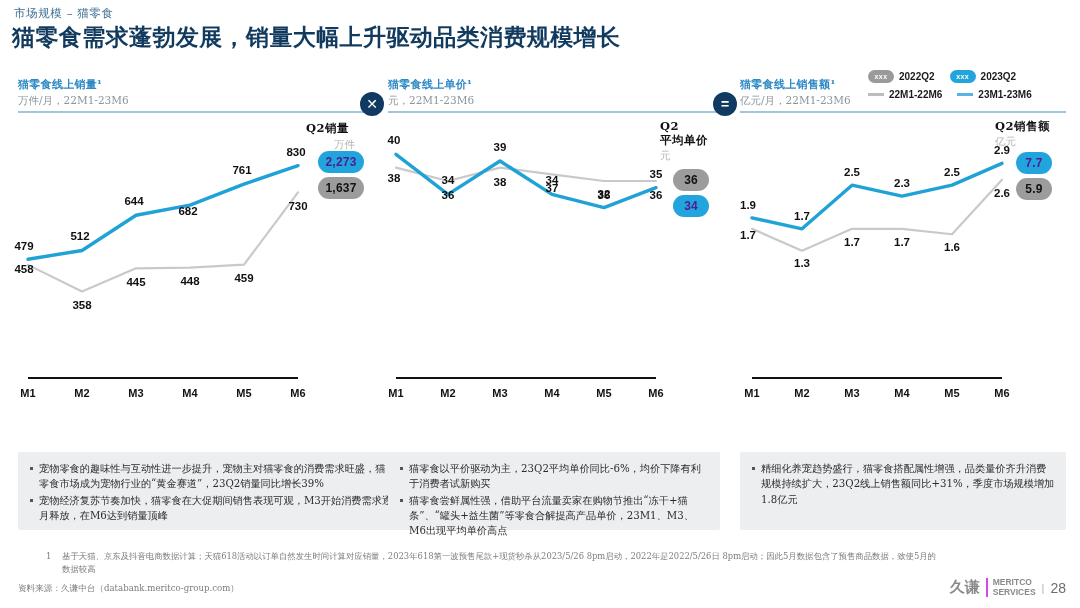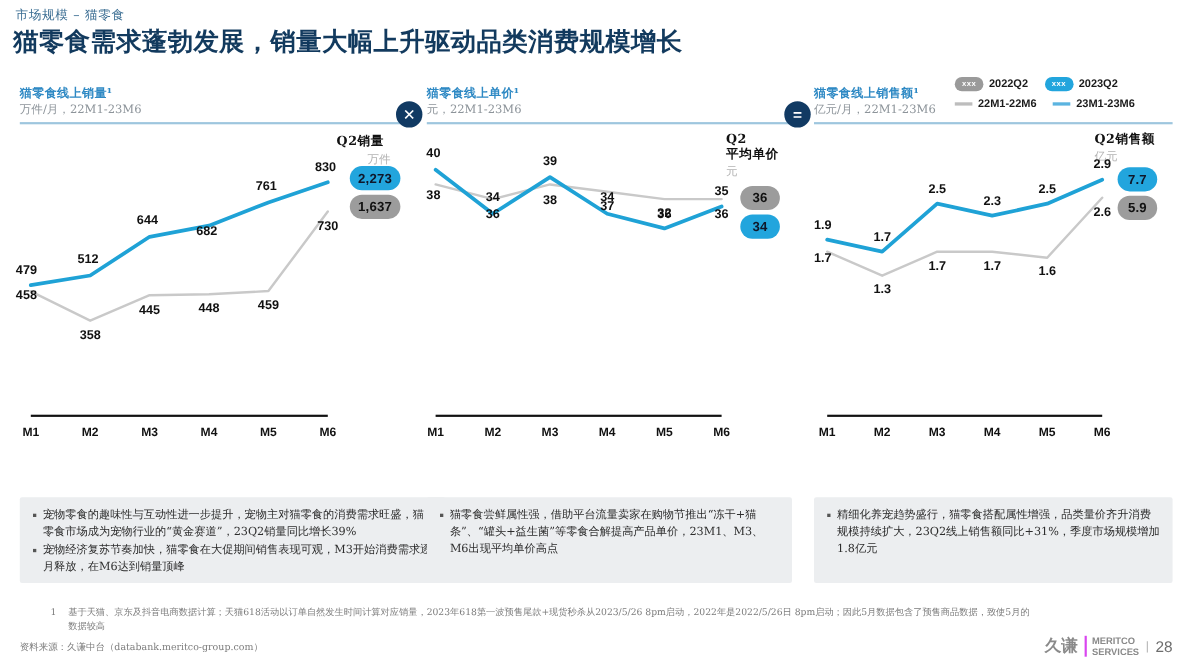--- a/index.html
+++ b/index.html
@@ -79,21 +79,21 @@
     font-family:"DejaVu Serif","Liberation Serif",serif;letter-spacing:.5px;
   }
   .q2-unit{
     font-size:10.5px;color:#b3b3b3;margin-top:1px;
     font-family:"DejaVu Serif","Liberation Serif",serif;
   }
   .badge{
     width:46px;height:22px;border-radius:11px;display:flex;align-items:center;
     justify-content:center;font-size:12px;font-weight:700;letter-spacing:.2px;
   }
-  .badge.blue{background:#22a5dd;color:#0f172a;}
+  .badge.blue{background:#22a5dd;color:#4c1d95;}
   .badge.gray{background:#9c9c9c;color:#111;}
   .badge.sm{width:36px;}
 
   
   .notes{
     position:absolute;top:452px;background:#eceef0;border-radius:2px;
     padding:9px 11px 10px 11px;box-sizing:border-box;
   }
   #notes1{left:18px;width:387px;height:78px;}
   #notes2{left:388px;width:332px;height:78px;}
@@ -274,20 +274,21 @@
       <div class="axis-tick" style="left: 212px; top: 268px;">M5</div>
       <div class="axis-tick" style="left: 262px; top: 268px;">M6</div>
     </div>
 </div>
 
 <div class="notes" id="notes1">
     <div class="note-li">宠物零食的趣味性与互动性进一步提升，宠物主对猫零食的消费需求旺盛，猫零食市场成为宠物行业的“黄金赛道”，23Q2销量同比增长39%</div>
     <div class="note-li">宠物经济复苏节奏加快，猫零食在大促期间销售表现可观，M3开始消费需求逐月释放，在M6达到销量顶峰</div>
   </div>
 <div class="notes" id="notes2">
+    <div class="note-li">猫零食以平价驱动为主，23Q2平均单价同比-6%，均价下降有利于消费者试新购买</div>
     <div class="note-li">猫零食尝鲜属性强，借助平台流量卖家在购物节推出“冻干+猫条”、“罐头+益生菌”等零食合解提高产品单价，23M1、M3、M6出现平均单价高点</div>
   </div>
 <div class="notes" id="notes3">
     <div class="note-li">精细化养宠趋势盛行，猫零食搭配属性增强，品类量价齐升消费规模持续扩大，23Q2线上销售额同比+31%，季度市场规模增加1.8亿元</div>
   </div>
 
 <div class="footnote">
   <span class="num">1</span>
   <span>基于天猫、京东及抖音电商数据计算；天猫618活动以订单自然发生时间计算对应销量，2023年618第一波预售尾款+现货秒杀从2023/5/26 8pm启动，2022年是2022/5/26日 8pm启动；因此5月数据包含了预售商品数据，致使5月的数据较高</span>
 </div>

